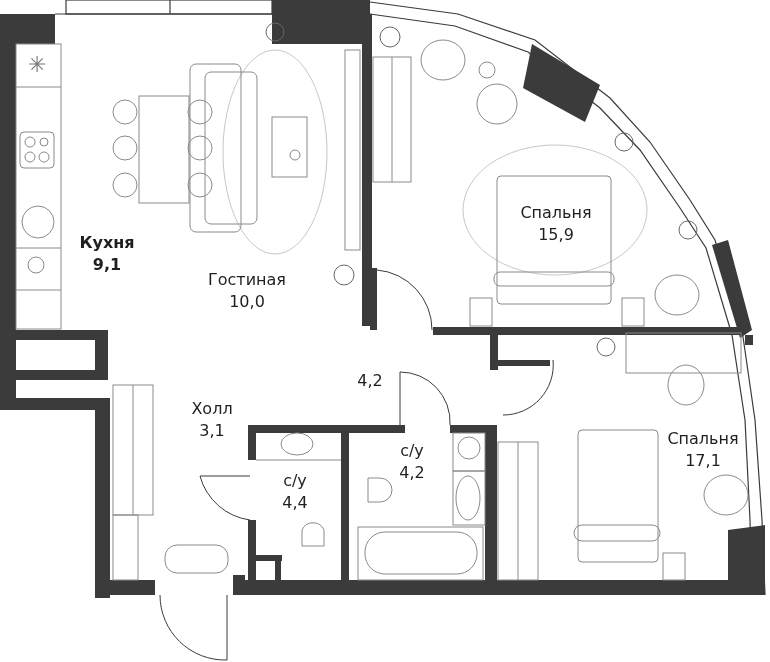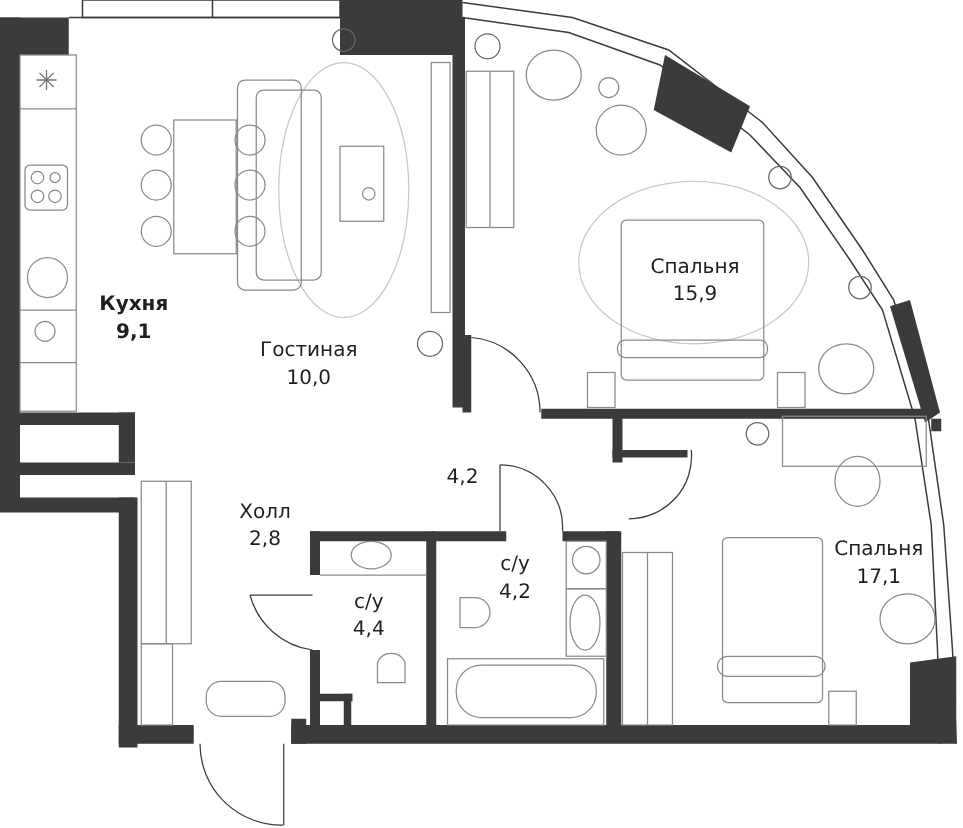--- a/index.html
+++ b/index.html
@@ -182,21 +182,21 @@
 </div>
 <div class="label" style="left:556px; top:202px;">
   <span>Спальня</span>
   <span>15,9</span>
 </div>
 <div class="label" style="left:370px; top:370px;">
   <span>4,2</span>
 </div>
 <div class="label" style="left:200px; top:398px;margin-left:12px;">
   <span>Холл</span>
-  <span>2,8</span>
+  <span>3,1</span>
 </div>
 <div class="label" style="left:295px; top:470px;">
   <span>с/у</span>
   <span>4,4</span>
 </div>
 <div class="label" style="left:412px; top:440px;">
   <span>с/у</span>
   <span>4,2</span>
 </div>
 <div class="label" style="left:703px; top:428px;">

